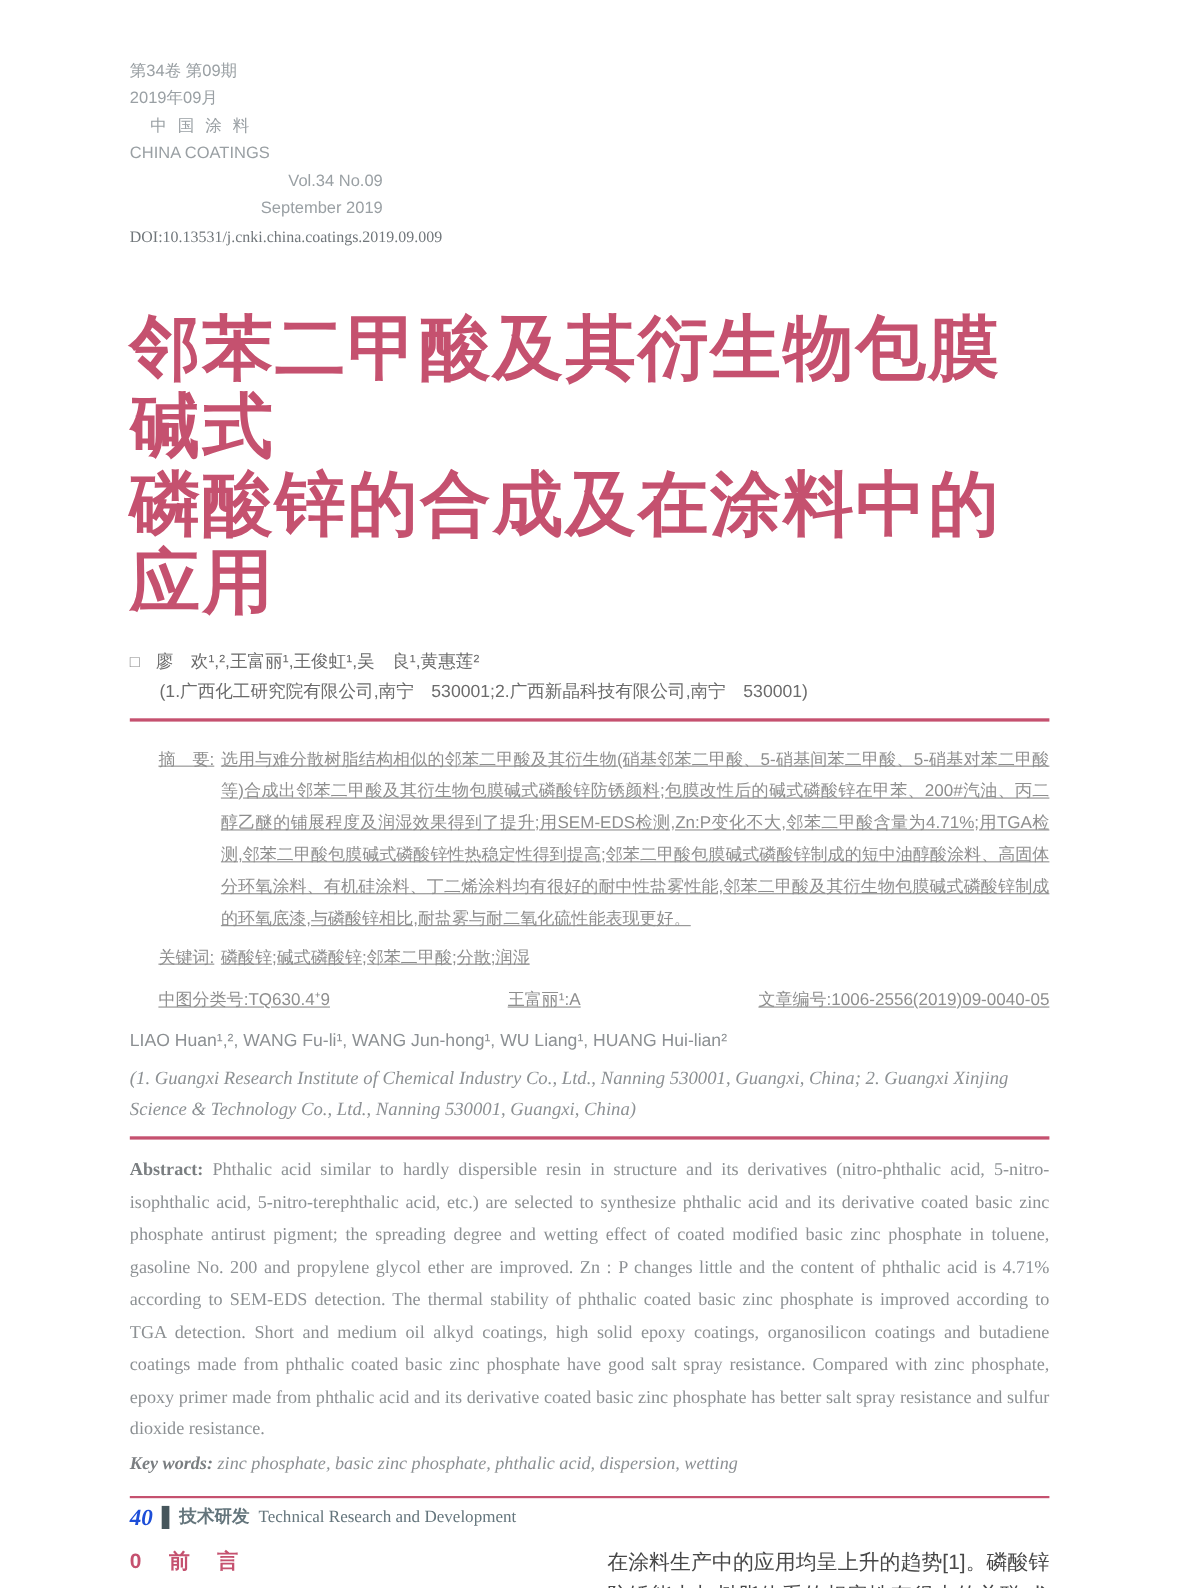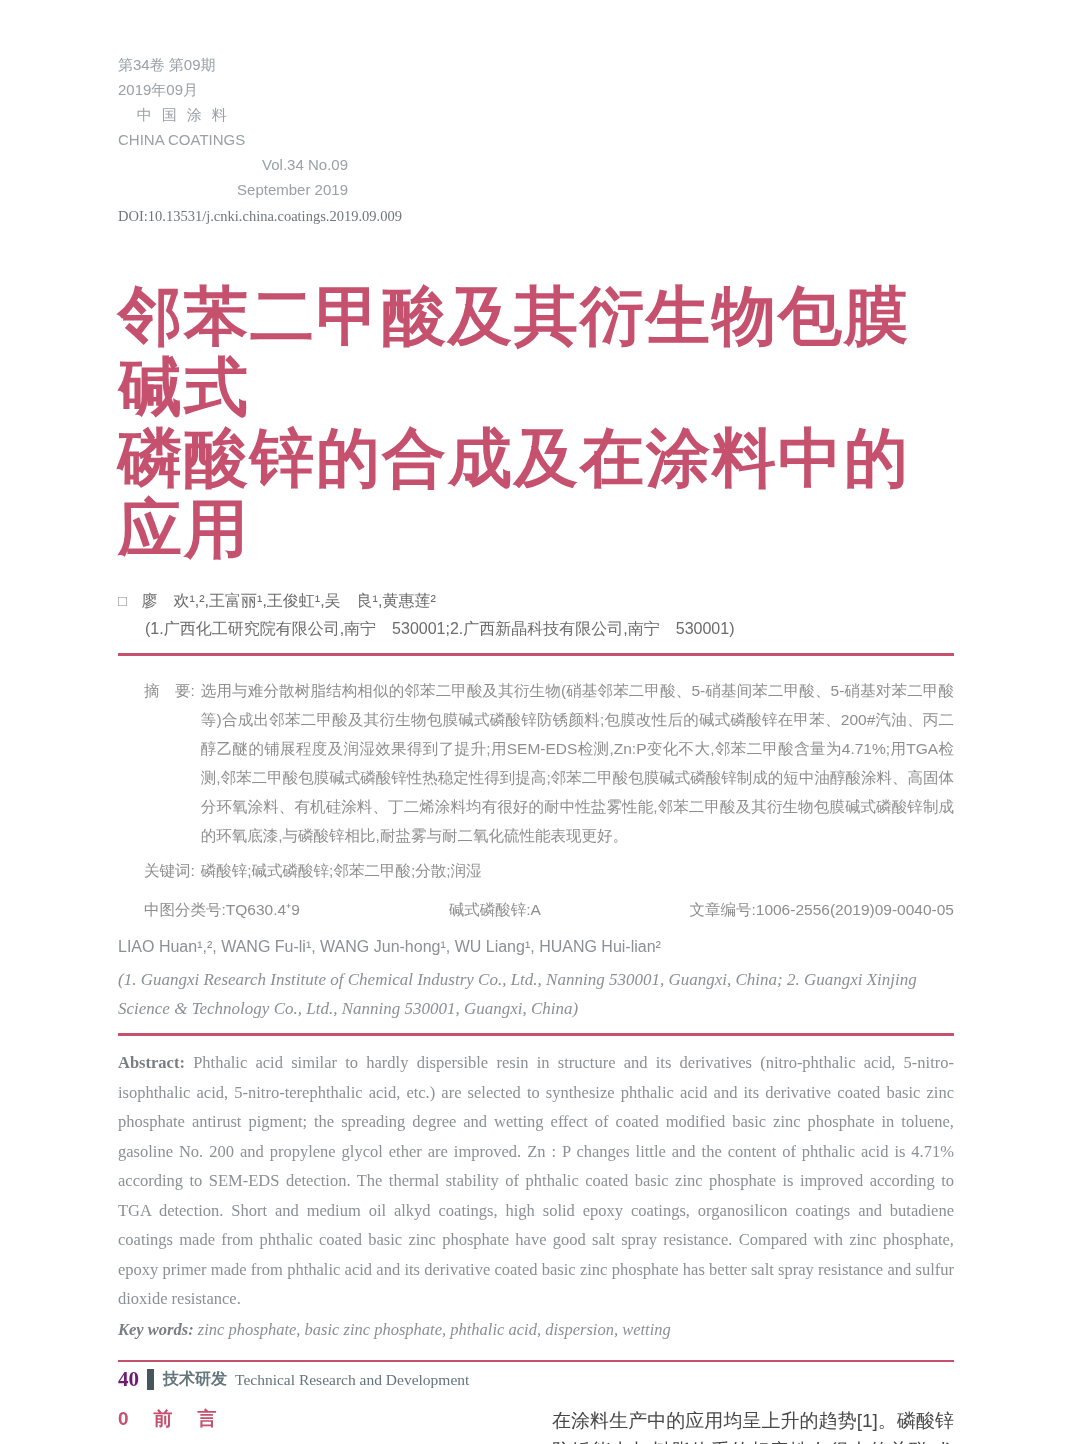--- a/index.html
+++ b/index.html
@@ -30,21 +30,21 @@
     margin-top:56px;
     font-size:64px;line-height:71px;
     font-weight:900;letter-spacing:2px;
     color:var(--accent);
   }
   .authors-cn{margin-top:26px;font-size:16px;color:#6b6b6b;}
   .authors-cn .sq{display:inline-block;margin-right:10px;color:#8b8b8b;font-size:15px;}
   .affil-cn{margin-top:7px;padding-left:27px;font-size:16px;color:#6b6b6b;}
   .rule-thick{margin-top:13px;height:3px;background:var(--accent);}
   
-  .abstract-cn{margin-top:20px;padding-left:26px;color:#8e8e8e;font-size:15.5px;}
+  .abstract-cn{margin-top:20px;padding-left:26px;color:#8e8e8e;font-size:15.5px;text-decoration:underline;}
   .ab-row{display:flex;}
   .ab-row .label{white-space:nowrap;margin-right:6px;line-height:29px;}
   .ab-row p{flex:1;text-align:justify;line-height:29px;}
   .kw-row{margin-top:6px;}
   .clc-row{display:flex;justify-content:space-between;margin-top:13px;line-height:24px;}
   
   .en-title{
     margin-top:76px;
     font-size:31px;line-height:50px;
     font-weight:800;color:var(--accent);
@@ -62,21 +62,21 @@
   .body-cols{display:flex;gap:32px;margin-top:44px;}
   .col{flex:1;}
   .intro-heading{font-size:19px;font-weight:bold;color:var(--accent);letter-spacing:3px;margin-bottom:15px;}
   .body-cols p{font-size:19px;line-height:29.5px;text-align:justify;color:#474747;}
   .indent{text-indent:2em;}
   
   .page-footer{
     position:absolute;left:118px;right:118px;bottom:52px;
     display:flex;align-items:center;color:var(--footer-color);
   }
-  .page-num{font-family:"Liberation Serif",serif;font-weight:bold;font-size:21px;color:#701a75;}
+  .page-num{font-family:"Liberation Serif",serif;font-style:italic;font-weight:bold;font-size:21px;color:#1d4ed8;}
   .footer-bar{width:7px;height:21px;background:#46565c;margin:0 9px 0 8px;}
   .footer-cn{font-weight:bold;font-size:16px;margin-right:8px;}
   .footer-en{font-family:Liberation Serif, serif;font-size:15.5px;}
 </style>
 </head>
 <body>
 
 <div class="page">
 
   <header class="masthead">
@@ -111,21 +111,21 @@
     <div class="ab-row">
       <span class="label">摘　要:</span>
       <p>选用与难分散树脂结构相似的邻苯二甲酸及其衍生物(硝基邻苯二甲酸、5-硝基间苯二甲酸、5-硝基对苯二甲酸等)合成出邻苯二甲酸及其衍生物包膜碱式磷酸锌防锈颜料;包膜改性后的碱式磷酸锌在甲苯、200#汽油、丙二醇乙醚的铺展程度及润湿效果得到了提升;用SEM-EDS检测,Zn:P变化不大,邻苯二甲酸含量为4.71%;用TGA检测,邻苯二甲酸包膜碱式磷酸锌性热稳定性得到提高;邻苯二甲酸包膜碱式磷酸锌制成的短中油醇酸涂料、高固体分环氧涂料、有机硅涂料、丁二烯涂料均有很好的耐中性盐雾性能,邻苯二甲酸及其衍生物包膜碱式磷酸锌制成的环氧底漆,与磷酸锌相比,耐盐雾与耐二氧化硫性能表现更好。</p>
     </div>
     <div class="ab-row kw-row">
       <span class="label">关键词:</span>
       <p>磷酸锌;碱式磷酸锌;邻苯二甲酸;分散;润湿</p>
     </div>
     <div class="clc-row">
       <span>中图分类号:TQ630.4⁺9</span>
-      <span>碱式磷酸锌:A</span>
+      <span>王富丽¹:A</span>
       <span>文章编号:1006-2556(2019)09-0040-05</span>
     </div>
   </div>
 
   <div class="en-authors">LIAO Huan¹,², WANG Fu-li¹, WANG Jun-hong¹, WU Liang¹, HUANG Hui-lian²</div>
   <div class="en-affil">(1. Guangxi Research Institute of Chemical Industry Co., Ltd., Nanning 530001, Guangxi, China; 2. Guangxi Xinjing Science &amp; Technology Co., Ltd., Nanning 530001, Guangxi, China)</div>
   <div class="rule-thick en"></div>
 
   <p class="en-abstract">
     <span class="b">Abstract:</span>

